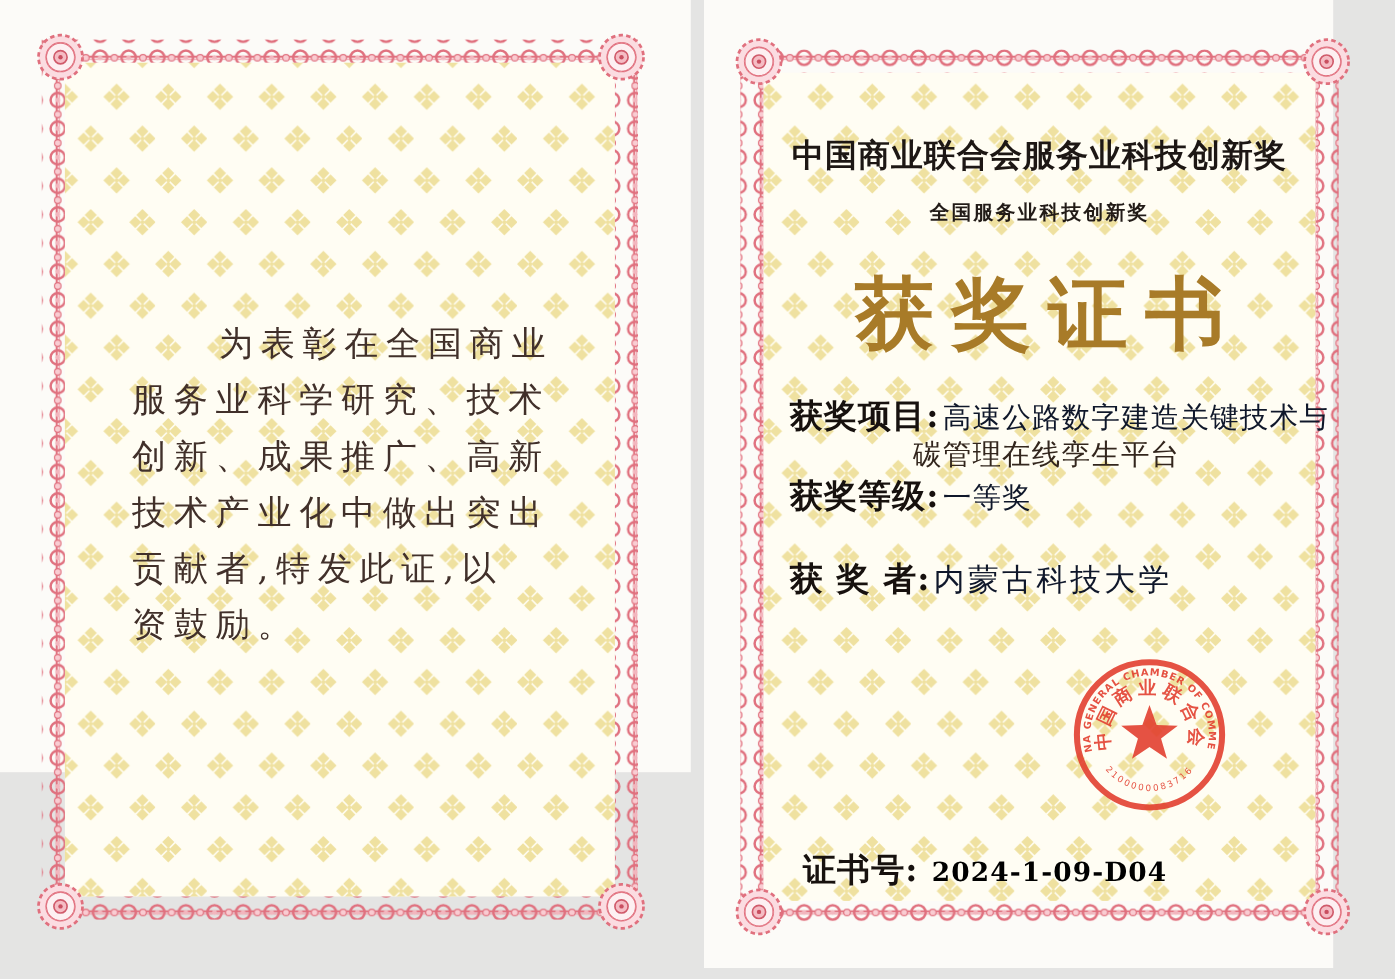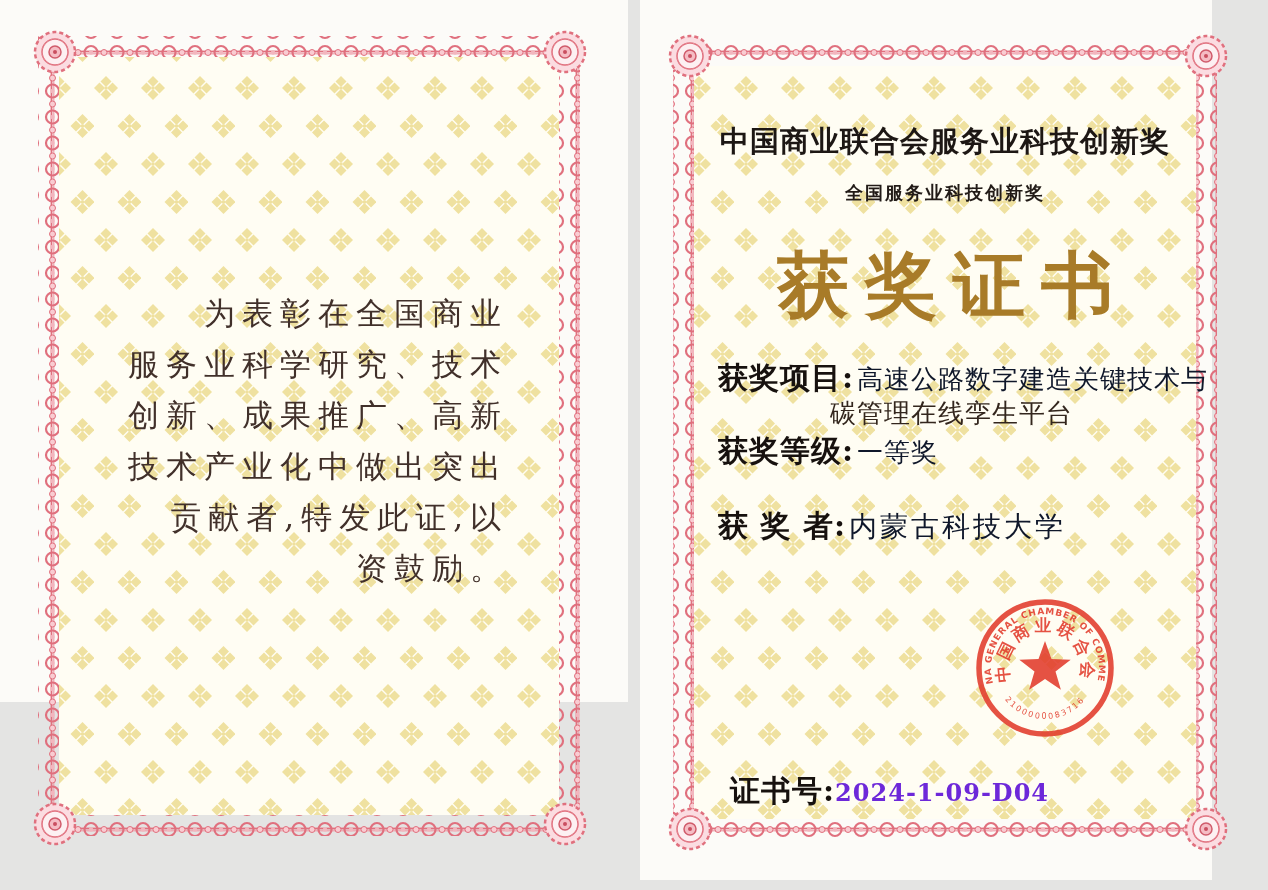--- a/index.html
+++ b/index.html
@@ -1,19 +1,19 @@
 <!DOCTYPE html>
 <html><head>
 <meta charset="utf-8">
 <style>
   html,body{margin:0;padding:0;background:#e2e2e2;}
   .canvas{position:relative;width:1268px;height:890px;background:#e4e4e3;overflow:hidden;
           font-family:"DejaVu Sans",sans-serif;}
   .page{position:absolute;top:0;background:#fcfbf8;}
-  .page-left{left:0;width:628px;height:702px;text-align:right;}
+  .page-left{left:0;width:628px;height:702px;}
   .page-right{left:640px;width:572px;height:880px;}
   .deco{position:absolute;left:0;top:0;z-index:0;}
 
   
   .lp-text{position:absolute;left:120px;top:288px;width:388px;z-index:2;
            font-family:"DejaVu Serif",serif;font-size:31px;line-height:51px;
            letter-spacing:7px;color:#41302a;font-weight:500;}
   .lp-line{white-space:nowrap;}
   .lp-line.indent{text-indent:79px;}
 
@@ -35,21 +35,21 @@
   .f2{top:431px;}
   .f3{top:506px;}
   .f3 .val{font-size:28px;letter-spacing:3px;}
   .rp-date{position:absolute;left:285px;top:699px;width:250px;text-align:center;z-index:3;
        font-family:"DejaVu Serif",serif;font-size:27px;color:#2a2320;letter-spacing:2px;
        white-space:nowrap;}
   .rp-certno{position:absolute;left:90px;top:771px;z-index:2;white-space:nowrap;}
   .rp-certno .lbl{font-family:"DejaVu Serif",serif;font-weight:bold;font-size:30px;
        color:#17110e;letter-spacing:1px;}
   .rp-certno .val{font-family:"DejaVu Serif",serif;font-weight:600;font-size:24px;
-       color:#6d28d9;letter-spacing:1px;margin-left:0;}
+       color:#000000;letter-spacing:1px;margin-left:12px;}
   .seal-svg{position:absolute;left:0;top:0;z-index:2;}
 </style>
 </head>
 <body>
 
 <div class="canvas">
 
   <div class="page page-left">
     <svg class="deco" width="628" height="882">
       <defs>

